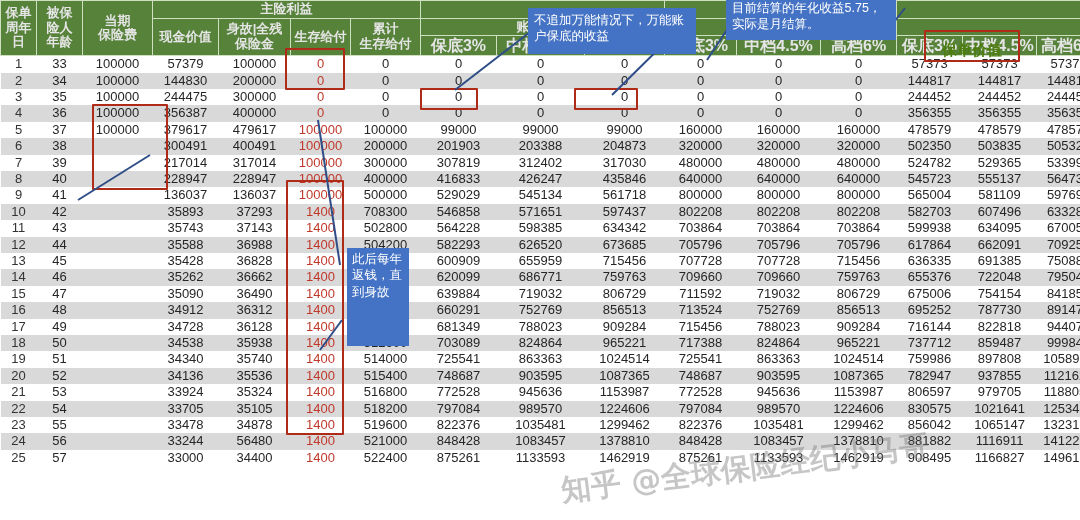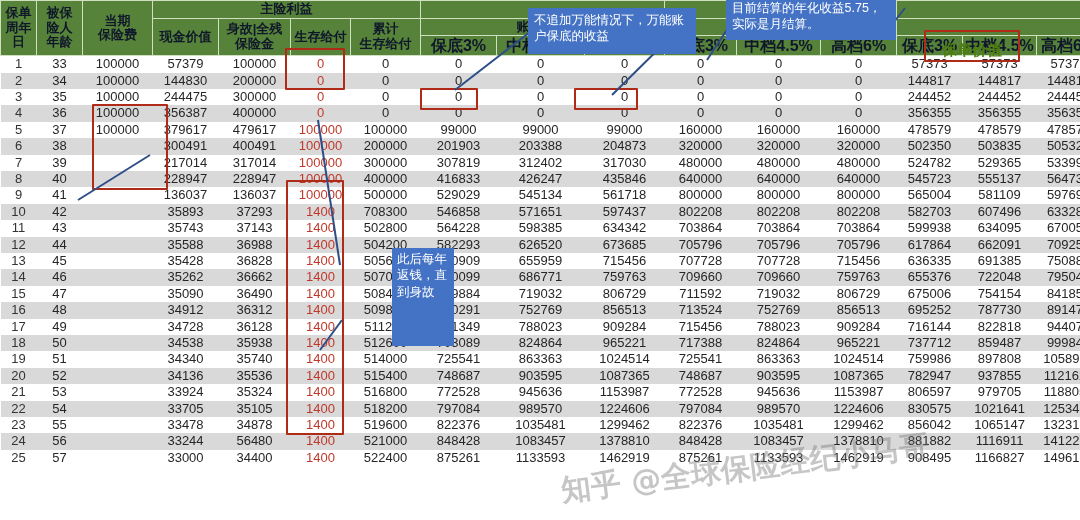--- a/index.html
+++ b/index.html
@@ -19,21 +19,21 @@
 
   table.sheet {
     border-collapse: collapse;
     width: 1080px;
     table-layout: fixed;
   }
 
   
   thead th {
     background: #56823A;
-    color: #0f172a;
+    color: #e5e5e5;
     font-weight: bold;
     font-size: 13px;
     text-align: center;
     vertical-align: middle;
     border: 1px solid #cfe0c0;
     padding: 1px 2px;
     line-height: 1.12;
   }
   thead th.lvl3 { font-size: 16px; height: 20px; padding: 0 1px; }
   thead th.grouptop { font-size: 13px; }
@@ -642,20 +642,20 @@
     <line x1="612" y1="95" x2="690" y2="18" stroke="#2F4E87" stroke-width="2"></line>
     <line x1="707" y1="60" x2="740" y2="10" stroke="#2F4E87" stroke-width="2"></line>
     <line x1="880" y1="40" x2="905" y2="8" stroke="#2F4E87" stroke-width="2"></line>
   </svg>
 
   <div class="callout" style="left:528px; top:8px; width:168px; height:46px;">不追加万能情况下，万能账户保底的收益</div>
 
   <div class="callout" style="left:726px; top:-4px; width:170px; height:44px;">目前结算的年化收益5.75，实际是月结算。</div>
 
 
-  <div class="callout narrow" style="left:347px; top:248px; width:62px; height:98px;margin-left:45px;">此后每年返钱，直到身故</div>
+  <div class="callout narrow" style="left:347px; top:248px; width:62px; height:98px;">此后每年返钱，直到身故</div>
 
 
   <div class="watermark">
     <div class="wm-text">知乎 @全球保险经纪小马哥</div>
   </div>
 
 </div>
 
 </body></html>

